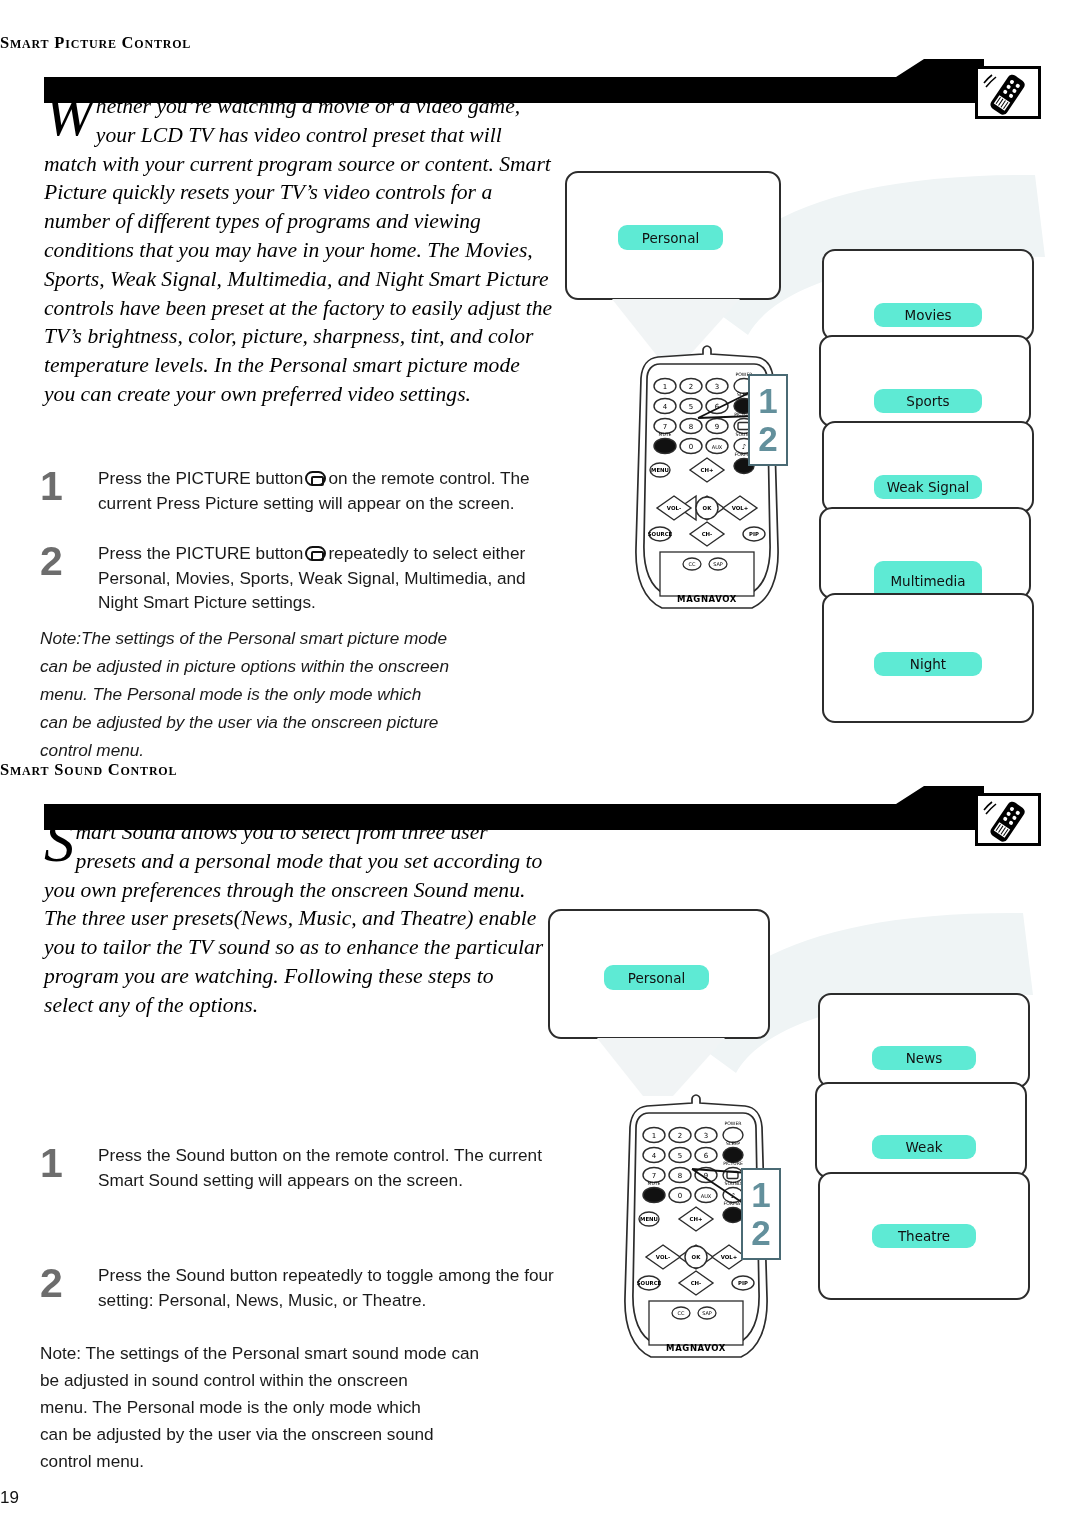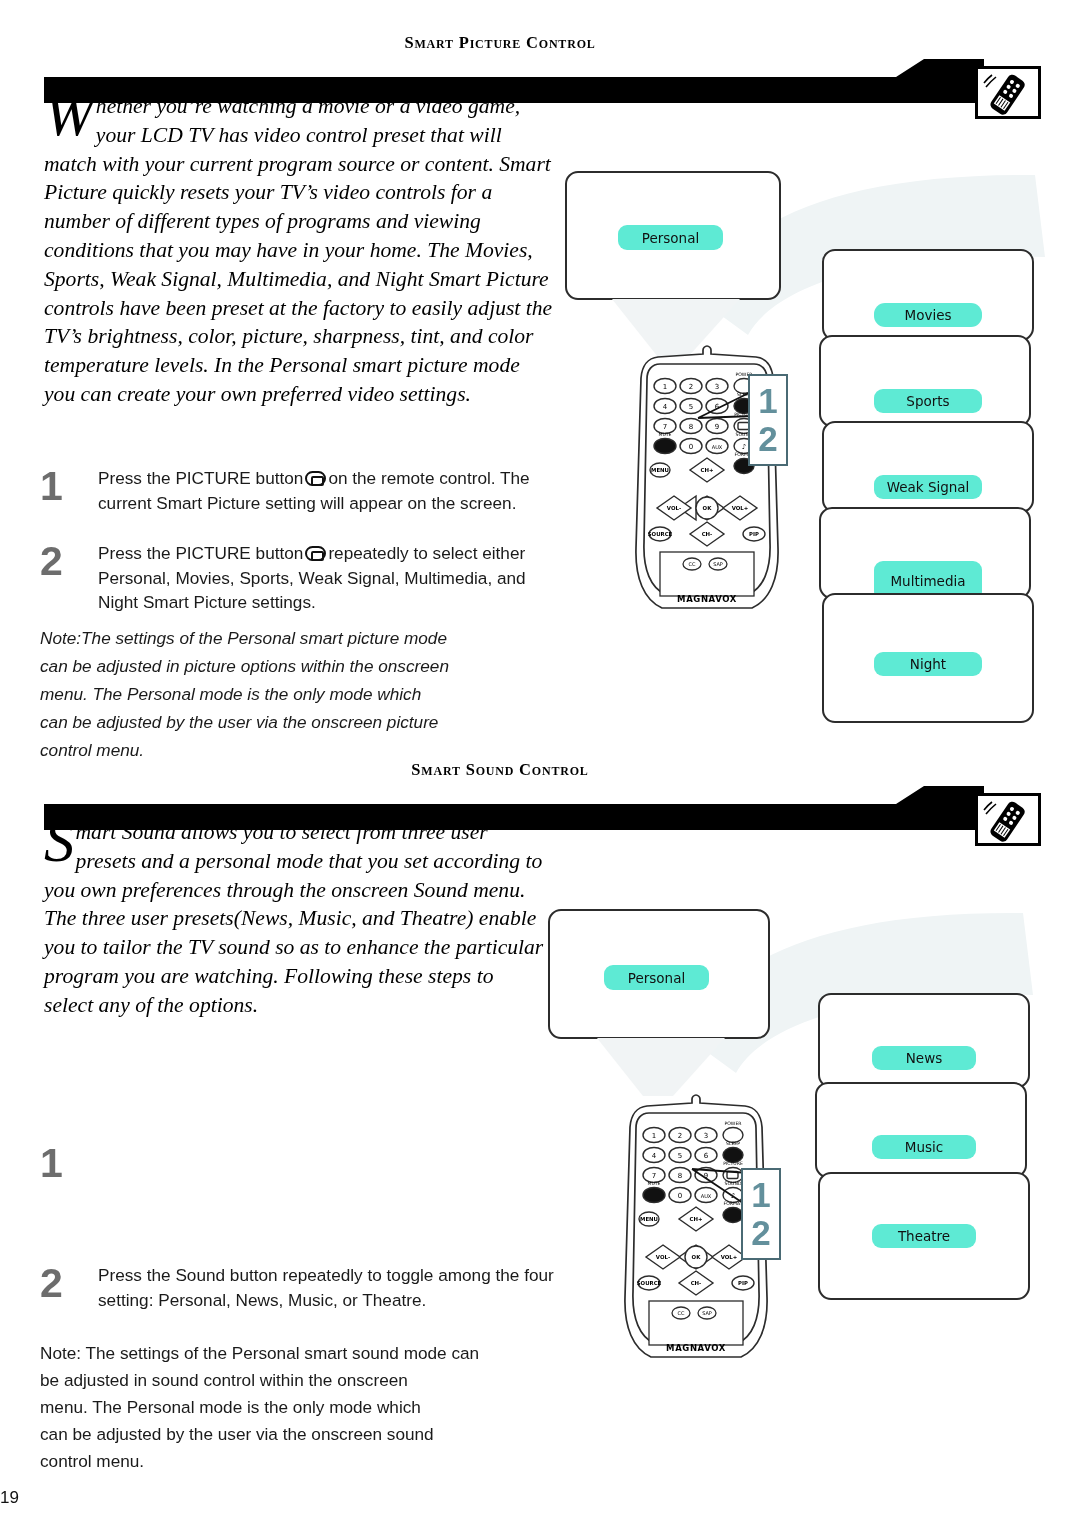--- a/index.html
+++ b/index.html
@@ -9,21 +9,21 @@
     background:#ffffff;
     font-family:"Liberation Sans", sans-serif;
     position:relative;
     overflow:hidden;
   }
 
   
   .banner-wrap { position:absolute; left:0; width:1080px; }
   .banner-title {
     position:absolute; left:0; width:1000px; top:0;
-    text-align:center;
+    text-align:left;
     font-family:"Liberation Serif", serif;
     font-weight:bold;
     font-size:16.5px;
     font-variant:small-caps;
     letter-spacing:0.8px;
     color:#000;
   }
   .banner-bar { position:absolute; left:44px; top:26px; width:940px; height:44px; }
   .banner-icon {
     position:absolute; left:975px; top:33px;
@@ -181,21 +181,21 @@
   </div>
 </div>
 
 <div class="intro" style="left:44px; top:92px; width:510px;">
   <span class="dropcap">W</span><span>hether you’re watching a movie or a video game, your LCD TV has video control preset that will match with your current program source or content. Smart Picture quickly resets your TV’s video controls for a number of different types of programs and viewing conditions that you may have in your home. The Movies, Sports, Weak Signal, Multimedia, and Night Smart Picture controls have been preset at the factory to easily adjust the TV’s brightness, color, picture, sharpness, tint, and color temperature levels. In the Personal smart picture mode you can create your own preferred video settings.</span>
 </div>
 
 <div class="step" style="left:40px; top:466px; width:515px;">
   <div class="step-num">1</div>
   <div class="step-txt">
-    <span>Press the PICTURE button</span><span class="btn-glyph"></span><span>on the remote control. The current Smart Picture setting will appear on the screen.</span>
+    <span>Press the PICTURE button</span><span class="btn-glyph"></span><span>on the remote control. The current Press Picture setting will appear on the screen.</span>
   </div>
 </div>
 
 <div class="step" style="left:40px; top:541px; width:522px;">
   <div class="step-num">2</div>
   <div class="step-txt">
     <span>Press the PICTURE button</span><span class="btn-glyph"></span><span>repeatedly to select either Personal, Movies, Sports, Weak Signal, Multimedia, and Night Smart Picture settings.</span>
   </div>
 </div>
 
@@ -310,21 +310,21 @@
 
   <svg style="position:absolute; left:696px; top:386px;" width="60" height="36" viewBox="0 0 60 36">
     <path d="M2,32 L57,5 M2,32 L57,30" stroke="#111" stroke-width="1.8" fill="none"></path>
   </svg>
   <div class="callout" style="left:748px; top:374px; width:40px; height:92px;">
     <span>1</span>
     <span>2</span>
   </div>
 
   <div class="panel" style="left:822px; top:249px; width:212px; height:92px;"></div>
-  <div class="pill" style="left:874px; top:303px; width:108px; height:24px;border-radius:11px;">
+  <div class="pill" style="left:874px; top:303px; width:108px; height:24px;">
     <span>Movies</span>
   </div>
 
   <div class="panel" style="left:819px; top:335px; width:212px; height:92px;"></div>
   <div class="pill" style="left:874px; top:389px; width:108px; height:24px;">
     <span>Sports</span>
   </div>
 
   <div class="panel" style="left:822px; top:421px; width:212px; height:92px;"></div>
   <div class="pill" style="left:874px; top:475px; width:108px; height:24px;">
@@ -370,20 +370,21 @@
     </svg>
   </div>
 </div>
 
 <div class="intro" style="left:44px; top:818px; width:500px;">
   <span class="dropcap">S</span><span>mart Sound allows you to select from three user presets and a personal mode that you set according to you own preferences through the onscreen Sound menu. The three user presets(News, Music, and Theatre) enable you to tailor the TV sound so as to enhance the particular program you are watching. Following these steps to select any of the options.</span>
 </div>
 
 <div class="step" style="left:40px; top:1143px; width:515px;">
   <div class="step-num">1</div>
+  <div class="step-txt">Press the Sound button on the remote control. The current Smart Sound setting will appears on the screen.</div>
 </div>
 
 <div class="step" style="left:40px; top:1263px; width:520px;">
   <div class="step-num">2</div>
   <div class="step-txt">Press the Sound button repeatedly to toggle among the four setting: Personal, News, Music, or Theatre.</div>
 </div>
 
 <div class="note" style="left:40px; top:1340px; width:520px; line-height:27px;">Note: The settings of the Personal smart sound mode can
           be adjusted in sound control within the onscreen
           menu. The Personal  mode is the only mode which
@@ -495,21 +496,21 @@
     <span>2</span>
   </div>
 
   <div class="panel" style="left:818px; top:993px; width:212px; height:95px;"></div>
   <div class="pill" style="left:872px; top:1046px; width:104px; height:24px;">
     <span>News</span>
   </div>
 
   <div class="panel" style="left:815px; top:1082px; width:212px; height:96px;"></div>
   <div class="pill" style="left:872px; top:1135px; width:104px; height:24px;">
-    <span>Music</span>
+    <span>Weak</span>
   </div>
 
   <div class="panel" style="left:818px; top:1172px; width:212px; height:128px;"></div>
   <div class="pill" style="left:872px; top:1224px; width:104px; height:24px;">
     <span>Theatre</span>
   </div>
 </div>
 
 <div class="pagenum" style="top:1488px;">19</div>
 

